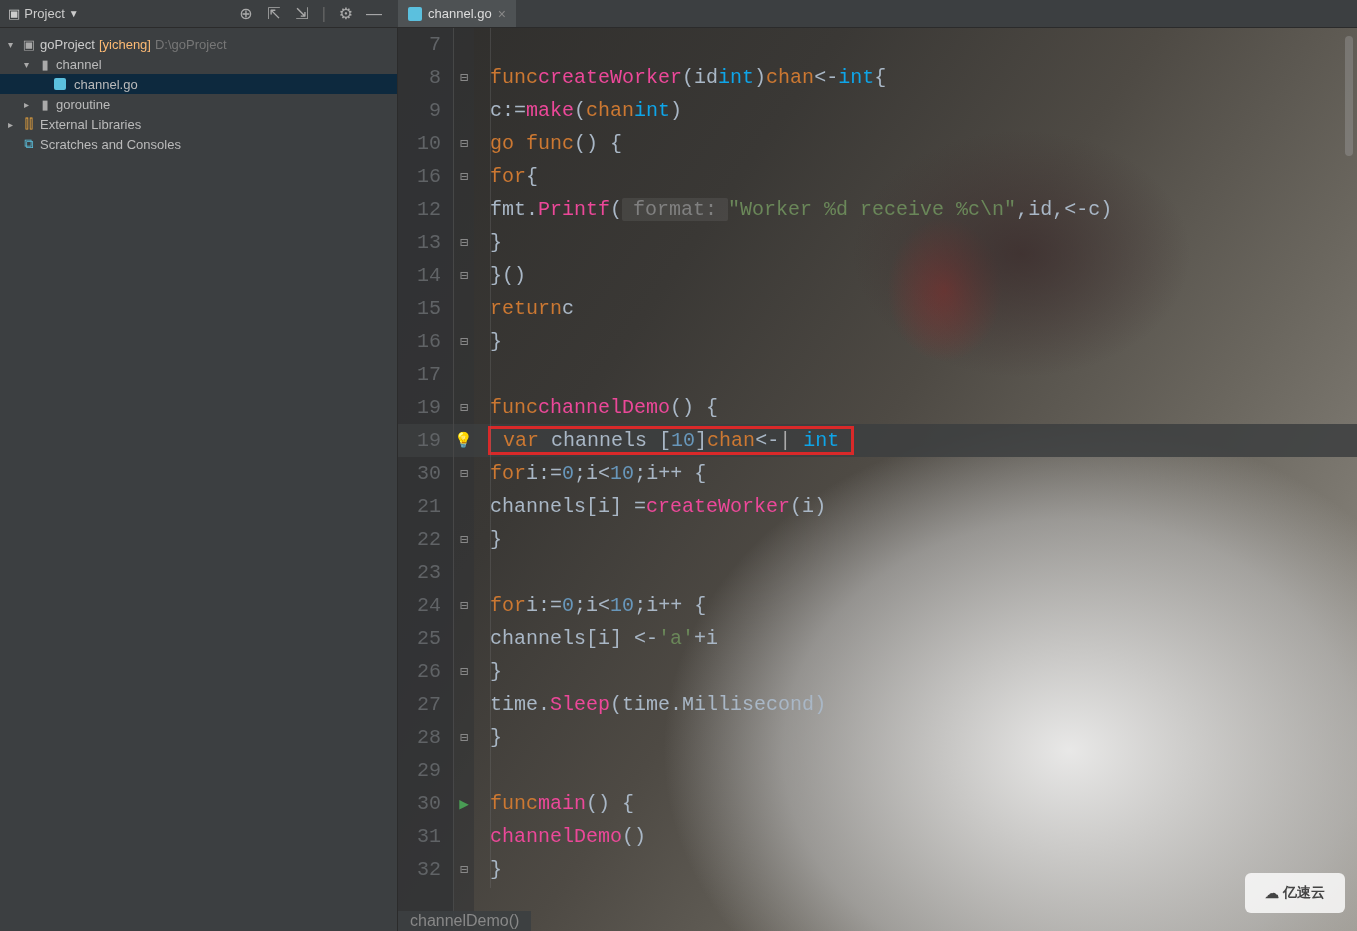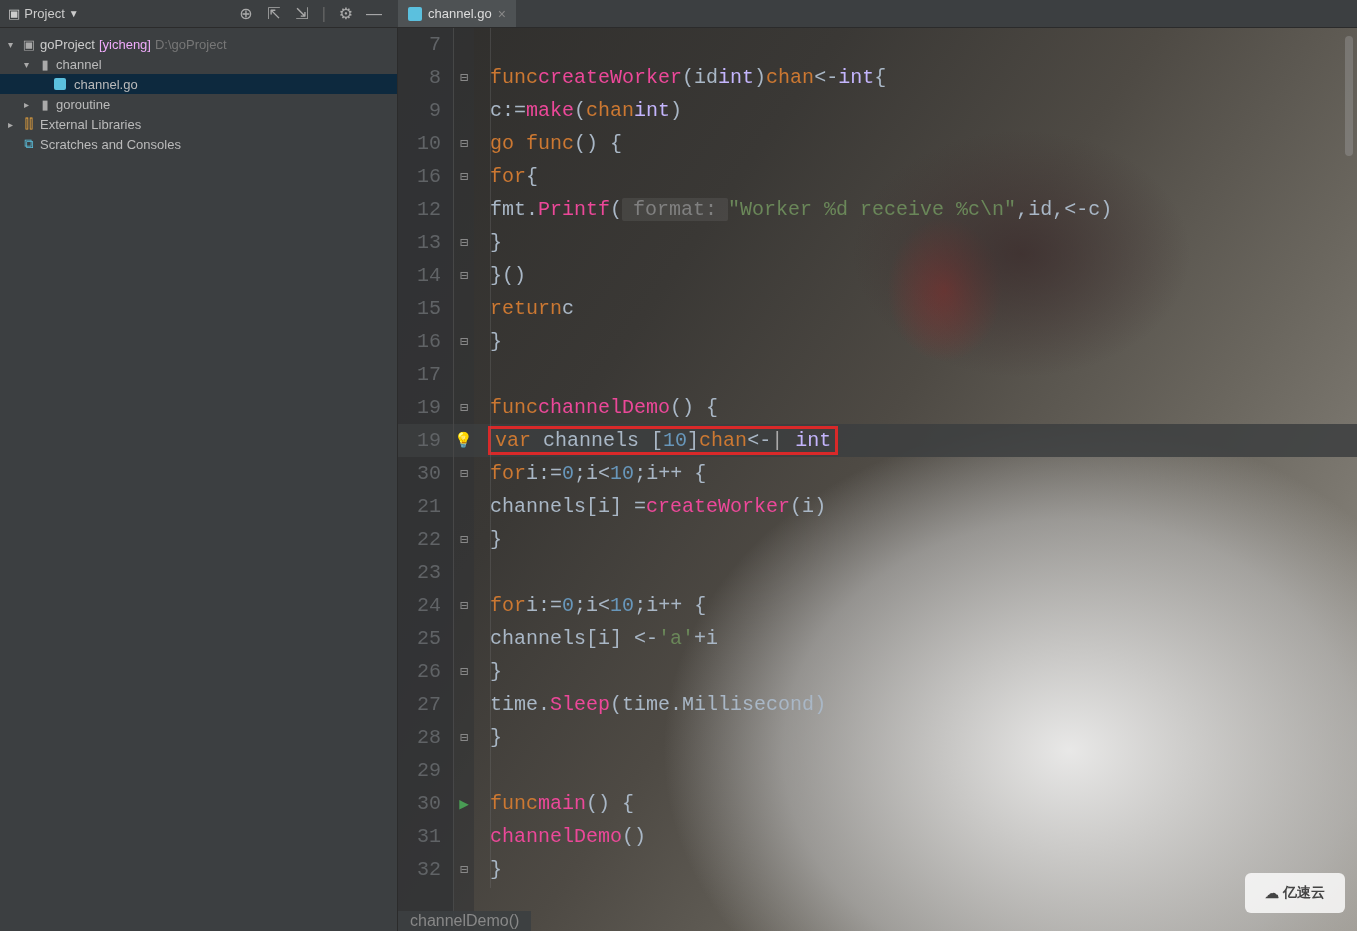--- a/index.html
+++ b/index.html
@@ -18,21 +18,21 @@
 
 .main { display: flex; flex: 1; min-height: 0; }
 .sidebar { width: 398px; background: #3c3f41; border-right: 1px solid #2b2b2b; font-size: 13px; padding-top: 6px; overflow: hidden; }
 .tree-row { display: flex; align-items: center; height: 20px; padding-left: 8px; gap: 4px; cursor: pointer; }
 .tree-row.selected { background: #0d293e; }
 .tree-indent1 { padding-left: 24px; }
 .tree-indent2 { padding-left: 40px; }
 .tree-icon { width: 14px; display: flex; justify-content: center; color: #888; }
 .folder-icon { color: #aaa; }
 .module-name { color: #ccc; }
-.bracket { color: #f0abfc; }
+.bracket { color: #fdba74; }
 .path { color: #777; }
 .arrow { color: #aaa; font-size: 10px; width: 10px; }
 
 .editor { flex: 1; position: relative; overflow: hidden; }
 .editor-bg {
   position: absolute; inset: 0;
   background:
     radial-gradient(ellipse 260px 190px at 65% 25%, rgba(60,45,45,.78), transparent 65%),
     radial-gradient(ellipse 80px 100px at 57% 29%, rgba(195,40,40,.42), transparent 72%),
     radial-gradient(ellipse 520px 420px at 70% 80%, rgba(245,245,245,.9), rgba(200,200,200,.55) 55%, transparent 78%),
@@ -52,23 +52,23 @@
 .bulb { color: #f0a732; font-size: 15px; }
 
 .kw { color: #cc7832; }
 .fn { color: #ec4899; }
 .id { color: #a9b7c6; }
 .num { color: #6897bb; }
 .str { color: #6a8759; }
 .op { color: #a9b7c6; }
 .param { color: #808080; background: rgba(128,128,128,.2); padding: 0 11px; border-radius: 2px; }
 .chan { color: #cc7832; }
-.int { color: #c4b5fd; }
-
-.redbox { border: 3px solid #d92929; padding: 0 4px; margin-left:-2px;}
+.int { color: #0ea5e9; }
+
+.redbox { border: 3px solid #d92929; padding: 0 12px; margin-left:-2px;}
 
 .breadcrumb { position: absolute; bottom: 0; left: 0; height: 20px; background: rgba(60,63,65,.9); padding: 0 12px; font-size: 16px; color: #888; display: flex; align-items: center; font-family: "Segoe UI", sans-serif;}
 
 .watermark { position: absolute; right: 12px; bottom: 18px; width: 100px; height: 40px; background: rgba(255,255,255,.8); border-radius: 6px; display: flex; align-items: center; justify-content: center; font-size: 14px; color: #444; font-weight: bold; }
 .scrollbar-v { position:absolute; right:2px; top:0; width:10px; height:100%; }
 .scrollbar-thumb { position:absolute; top:8px; width:8px; height:120px; background:rgba(160,160,160,.4); border-radius:4px;}
 .indent-guide { position:absolute; width:1px; background:rgba(120,120,120,.3); top:0;}
 </style>
 </head>
 <body>

